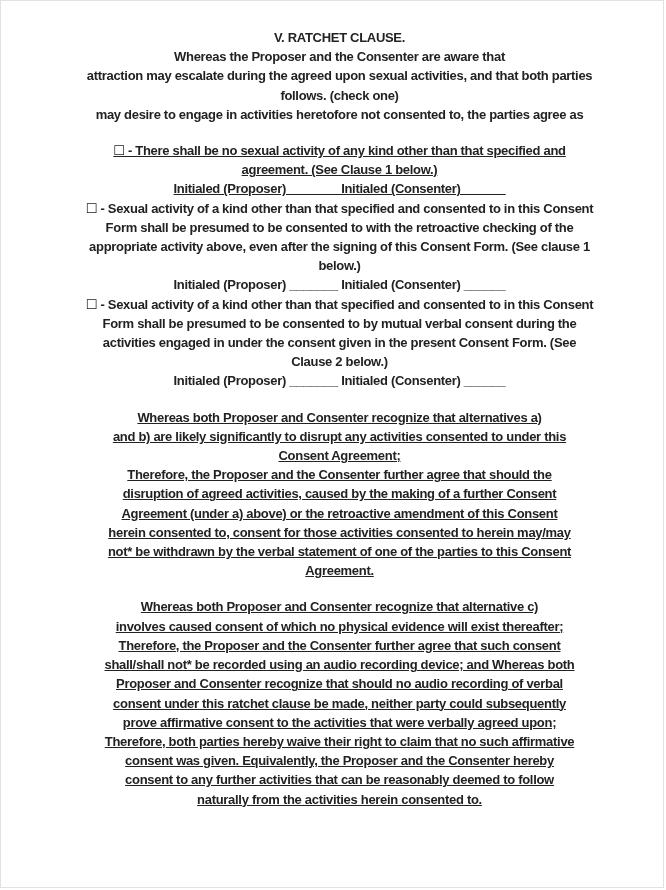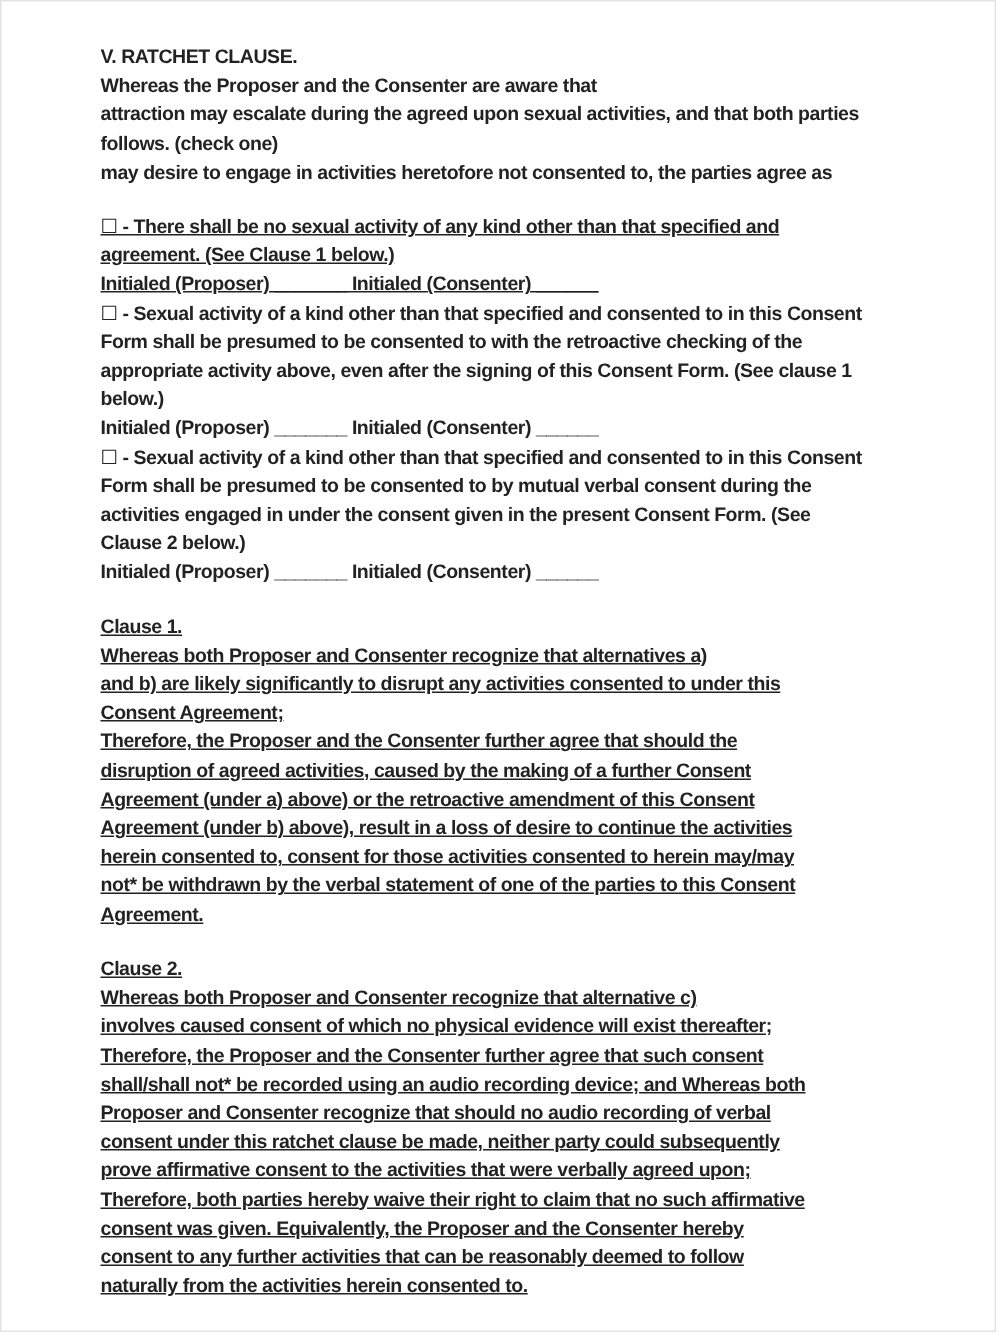--- a/index.html
+++ b/index.html
@@ -24,21 +24,21 @@
   }
   .content {
     position: absolute;
     top: 27px;
     left: 66px;
     width: 545px;
   }
   .line {
     white-space: nowrap;
   }
-  .block { margin: 0; }
+  .block { margin: 0; text-align: center; }
   .gap-before { margin-top: 17px; text-decoration: underline; }
 </style>
 </head>
 <body>
 
 <div class="page">
   <div class="content">
 
     <div class="block">
       <div class="line">V. RATCHET CLAUSE.</div>
@@ -66,35 +66,32 @@
 
     <div class="block">
         <div class="line">☐ - Sexual activity of a kind other than that specified and consented to in this Consent</div>
         <div class="line">Form shall be presumed to be consented to by mutual verbal consent during the</div>
         <div class="line">activities engaged in under the consent given in the present Consent Form. (See</div>
         <div class="line">Clause 2 below.)</div>
         <div class="line">Initialed (Proposer) _______ Initialed (Consenter) ______</div>
       </div>
 
     <div class="block gap-before">
-        <div class="line">Clause 1.</div>
         <div class="line">Whereas both Proposer and Consenter recognize that alternatives a)</div>
         <div class="line">and b) are likely significantly to disrupt any activities consented to under this</div>
         <div class="line">Consent Agreement;</div>
         <div class="line">Therefore, the Proposer and the Consenter further agree that should the</div>
         <div class="line">disruption of agreed activities, caused by the making of a further Consent</div>
         <div class="line">Agreement (under a) above) or the retroactive amendment of this Consent</div>
-        <div class="line">Agreement (under b) above), result in a loss of desire to continue the activities</div>
         <div class="line">herein consented to, consent for those activities consented to herein may/may</div>
         <div class="line">not* be withdrawn by the verbal statement of one of the parties to this Consent</div>
         <div class="line">Agreement.</div>
       </div>
 
     <div class="block gap-before">
-        <div class="line">Clause 2.</div>
         <div class="line">Whereas both Proposer and Consenter recognize that alternative c)</div>
         <div class="line">involves caused consent of which no physical evidence will exist thereafter;</div>
         <div class="line">Therefore, the Proposer and the Consenter further agree that such consent</div>
         <div class="line">shall/shall not* be recorded using an audio recording device; and Whereas both</div>
         <div class="line">Proposer and Consenter recognize that should no audio recording of verbal</div>
         <div class="line">consent under this ratchet clause be made, neither party could subsequently</div>
         <div class="line">prove affirmative consent to the activities that were verbally agreed upon;</div>
         <div class="line">Therefore, both parties hereby waive their right to claim that no such affirmative</div>
         <div class="line">consent was given. Equivalently, the Proposer and the Consenter hereby</div>
         <div class="line">consent to any further activities that can be reasonably deemed to follow</div>

